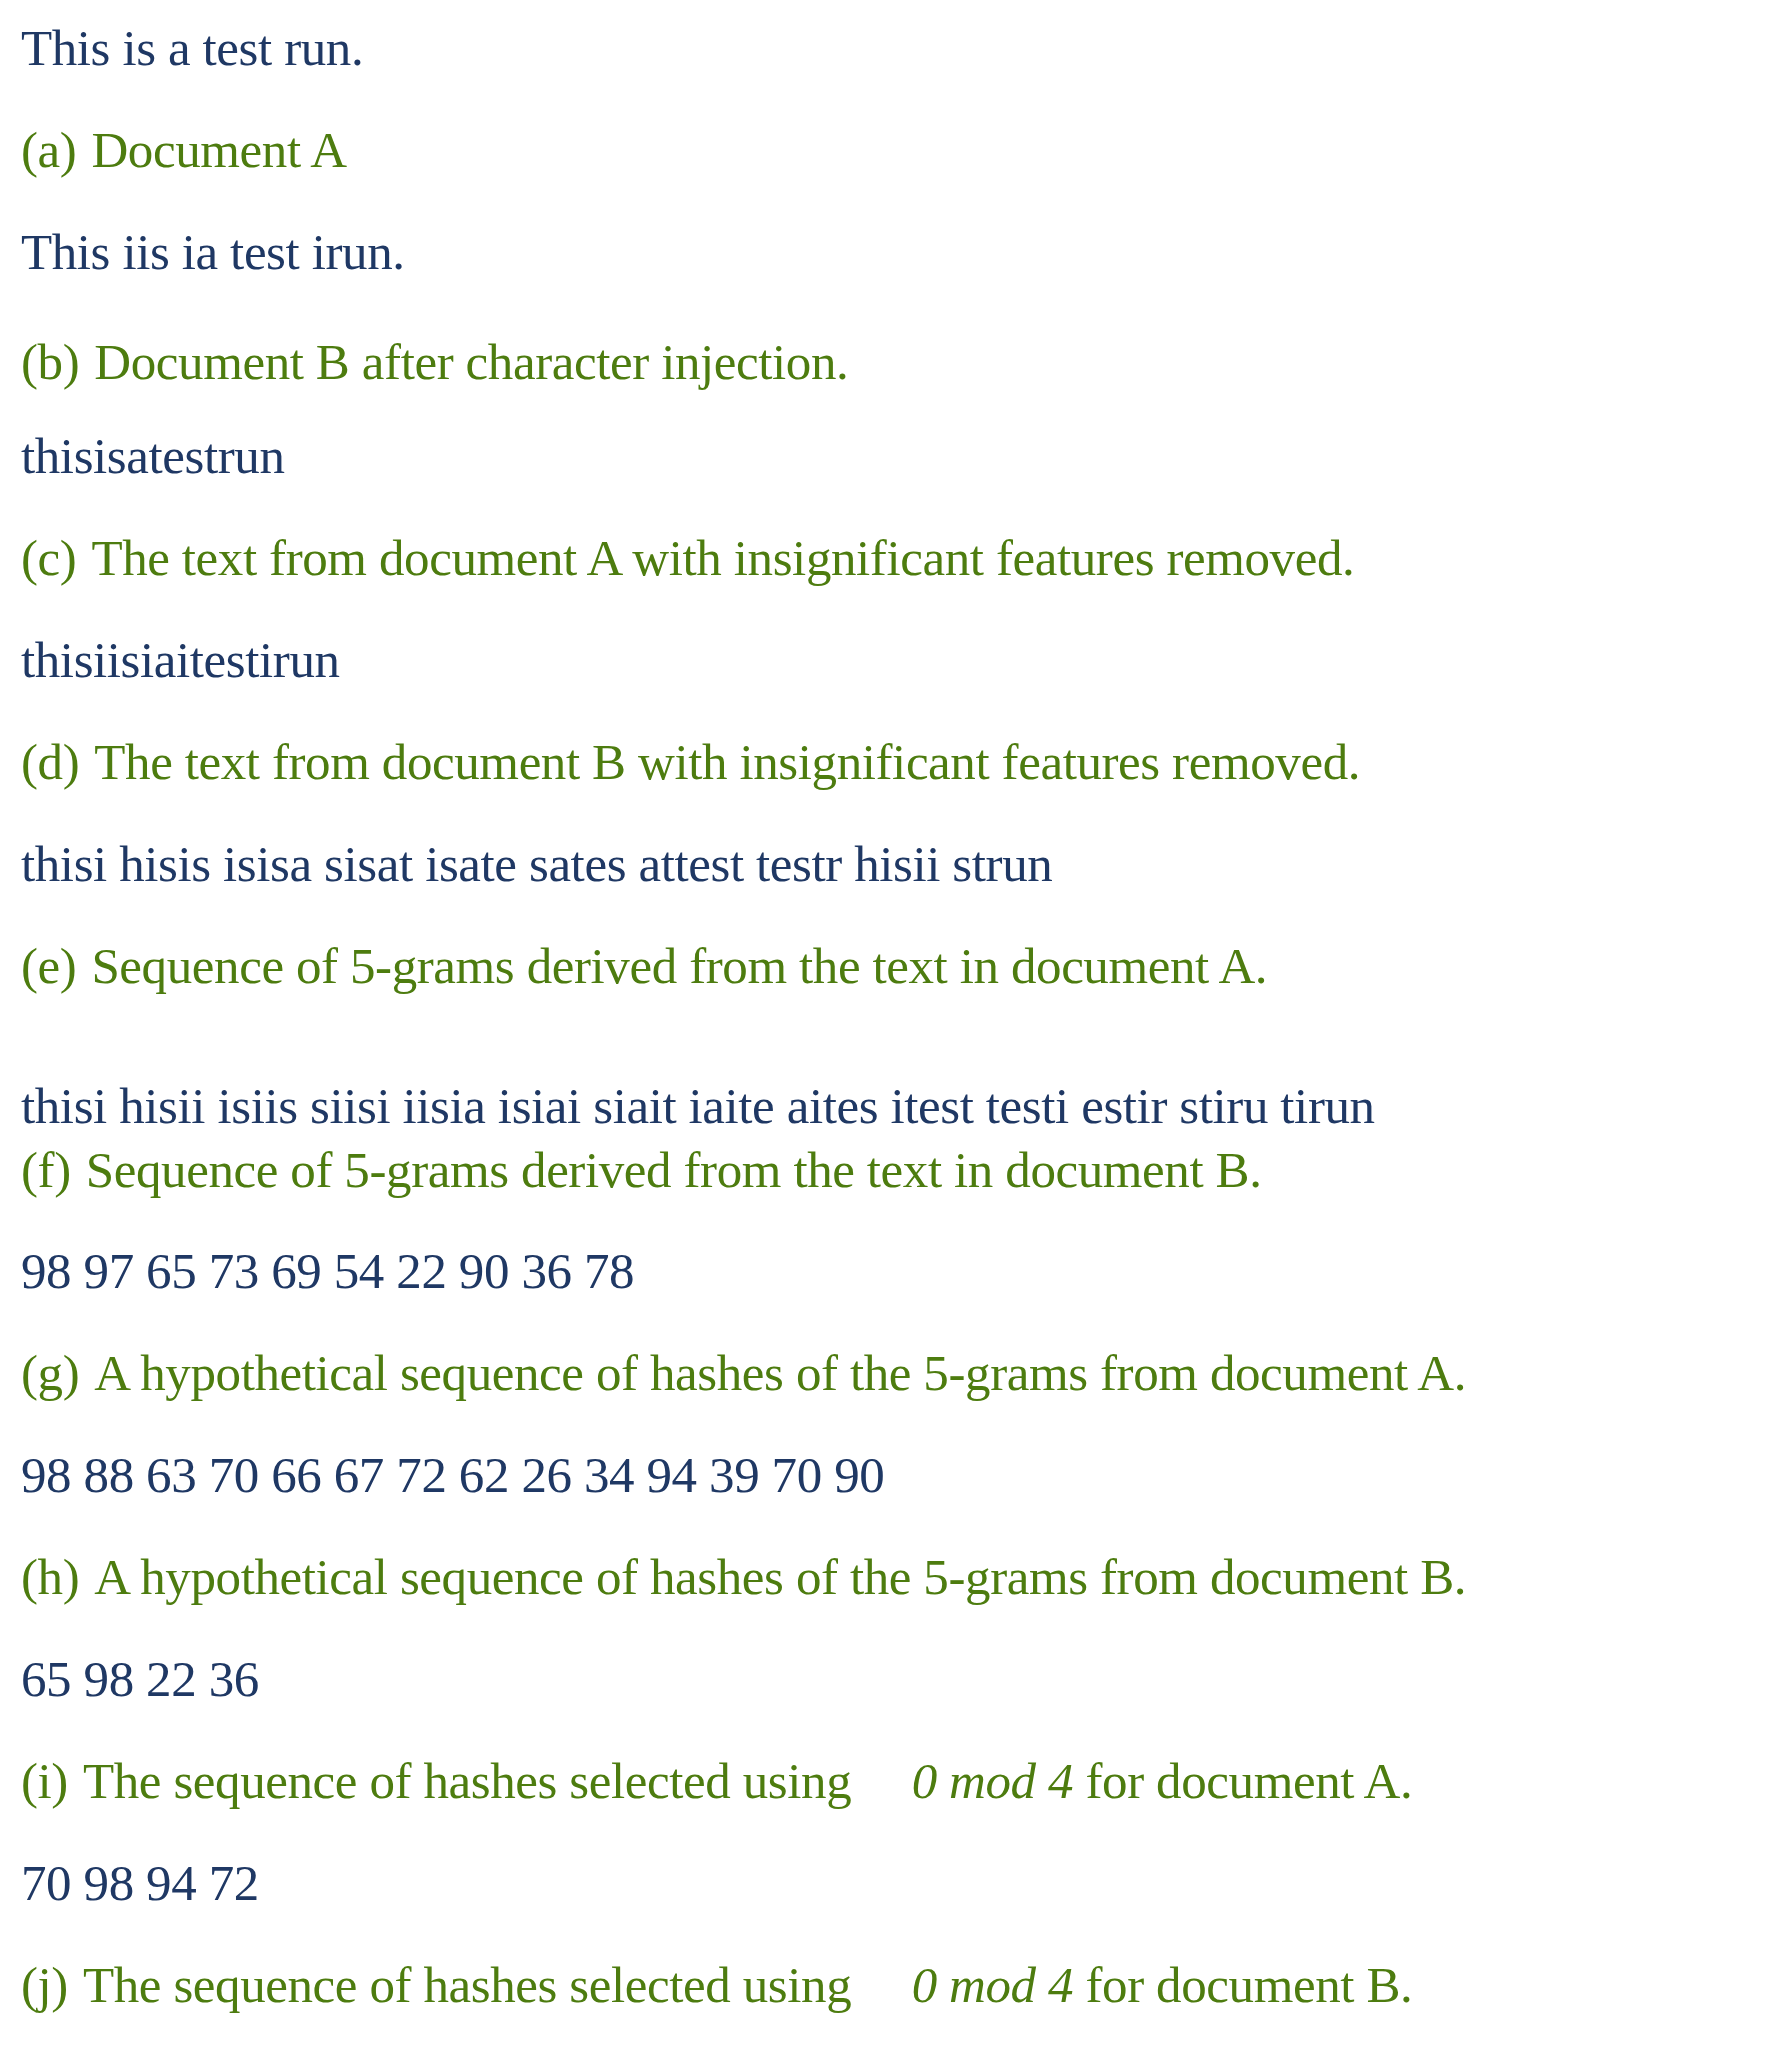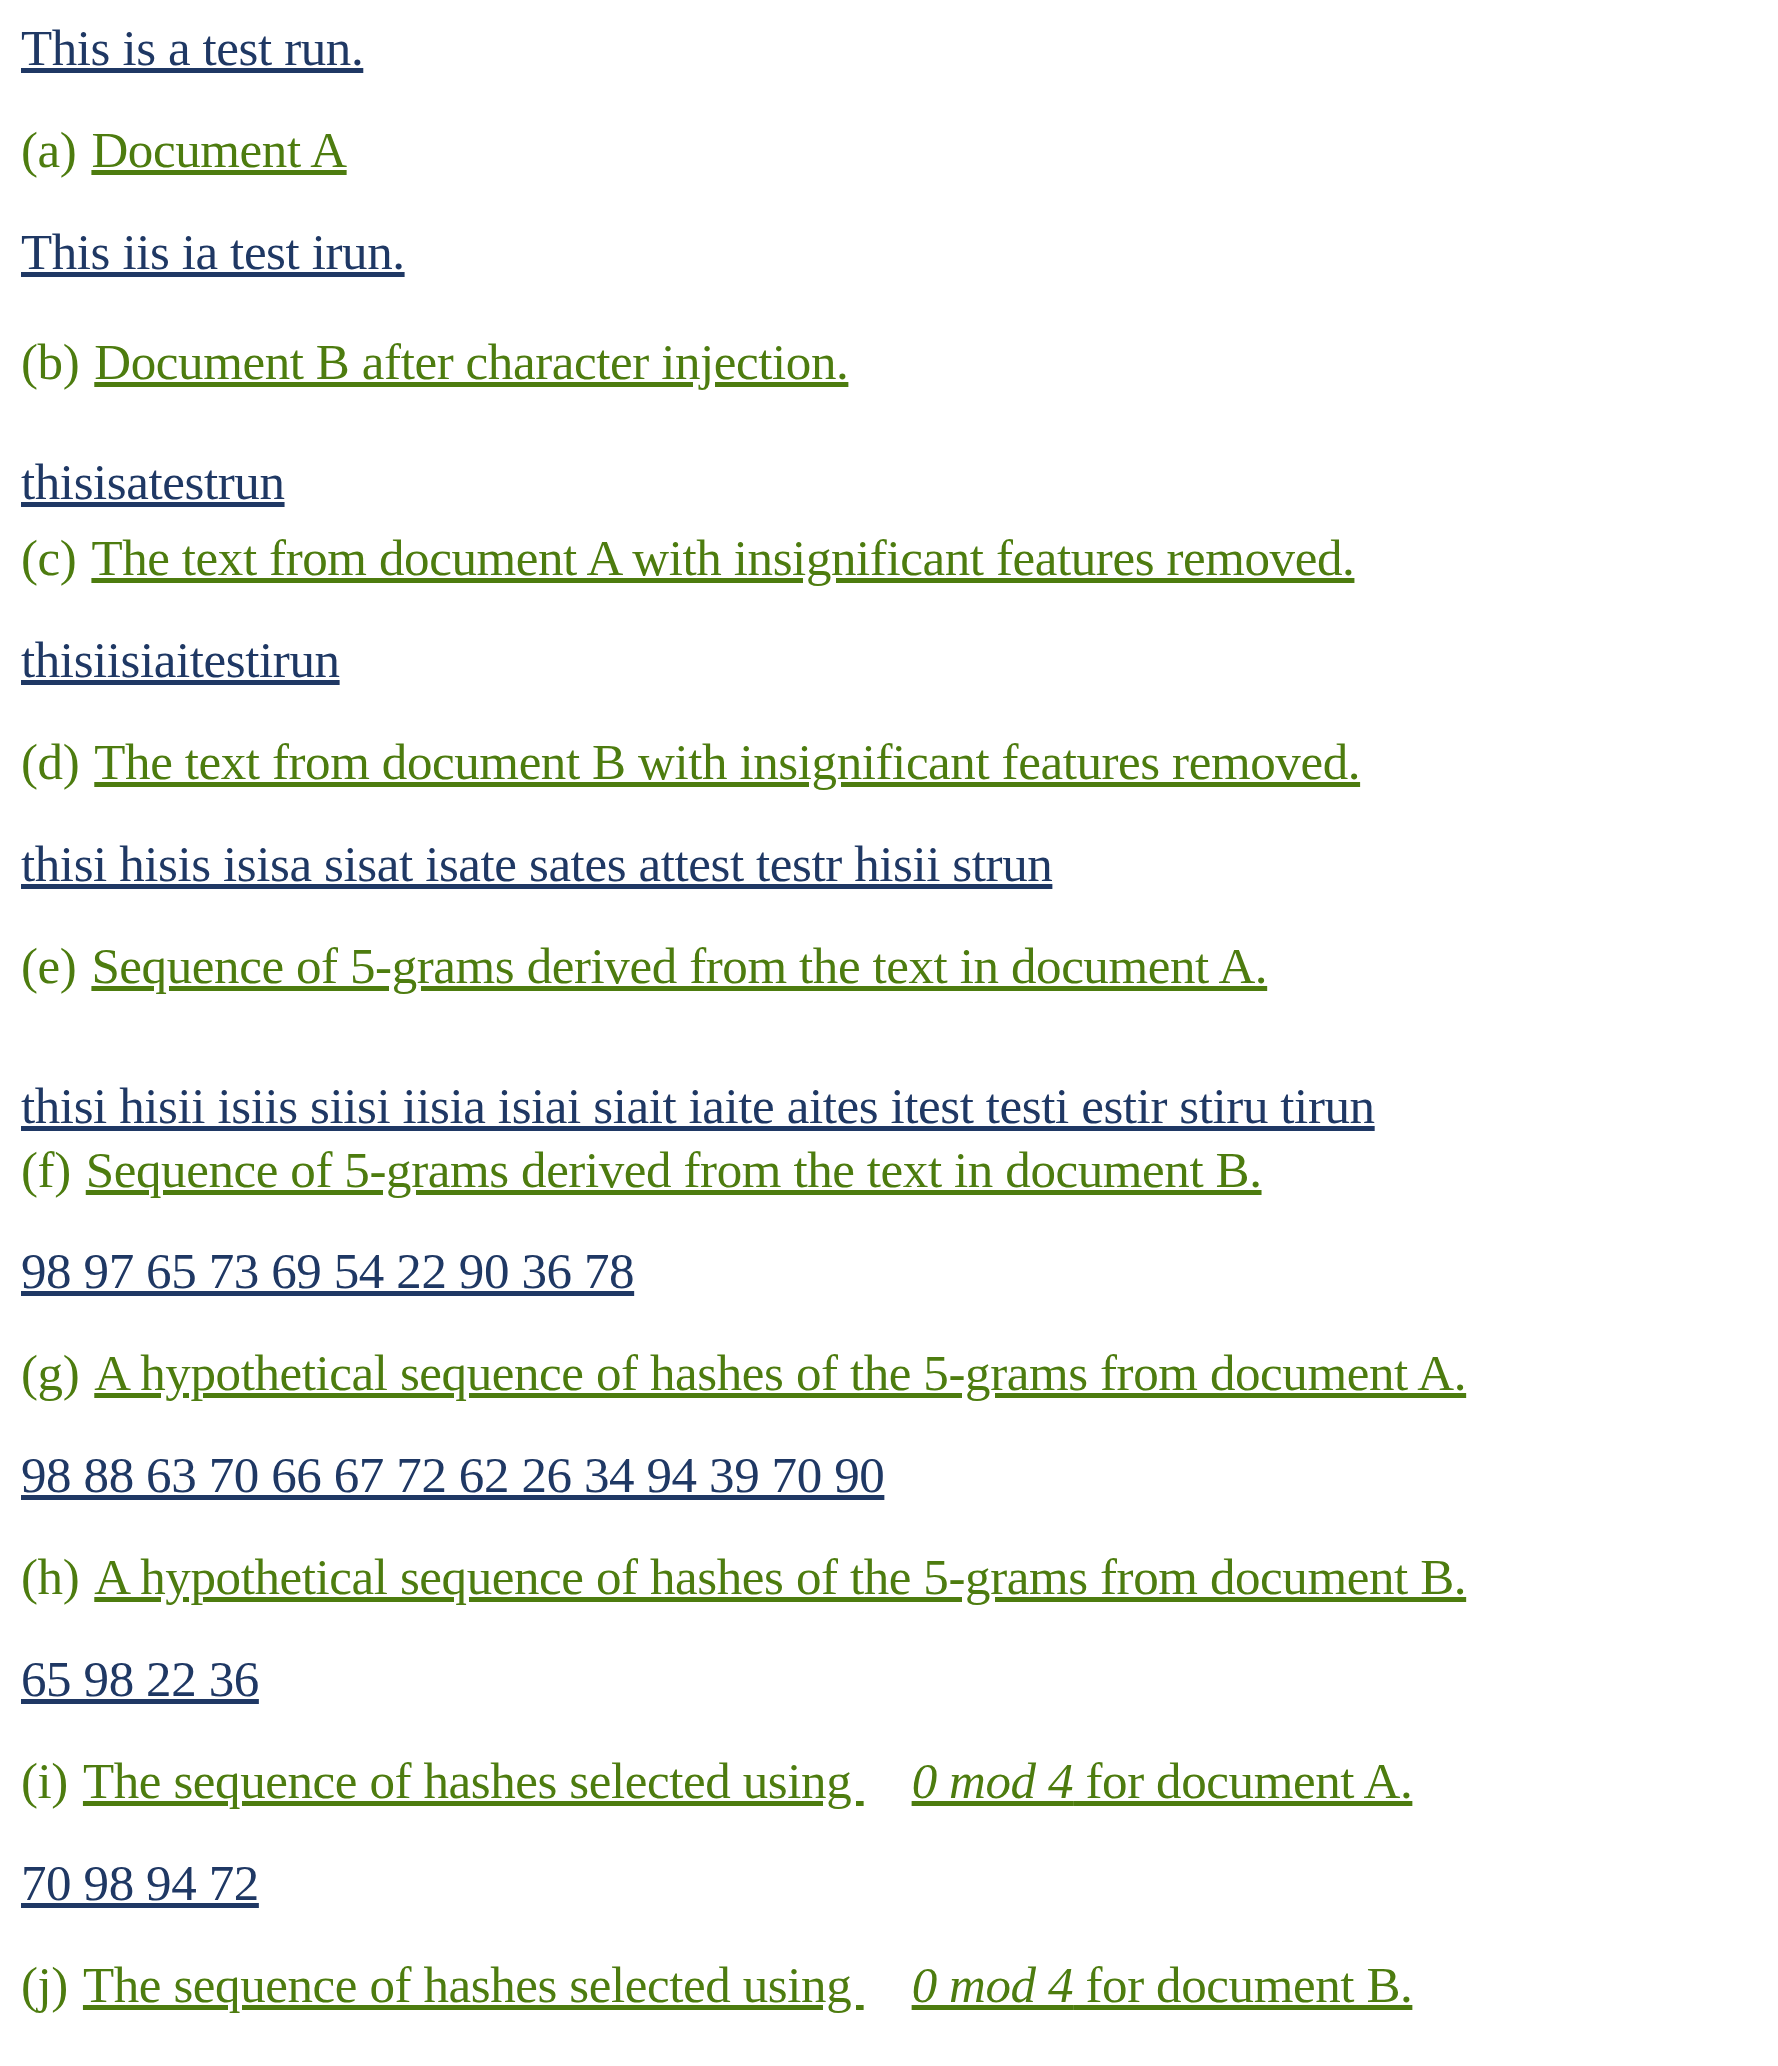--- a/index.html
+++ b/index.html
@@ -20,21 +20,20 @@
       top: 0;
       width: 1747px;
     }
     .line {
       position: absolute;
       left: 0;
       white-space: nowrap;
       font-size: 51px;
       line-height: 60px;
       letter-spacing: -0.4px;
-      text-decoration: underline;
     }
     .sample {
       color: #1f3864;
     }
     .caption {
       color: #4d7c0f;
     }
     .caption .label {
       display: inline-block;
       margin-right: 15px;
@@ -52,21 +51,21 @@
   <div class="line sample" style="top:18px">This is a test run.</div>
   <div class="line caption" style="top:120px">
     <span class="label">(a)</span><span>Document A</span>
   </div>
 
   <div class="line sample" style="top:222px">This iis ia test irun.</div>
   <div class="line caption" style="top:332px">
     <span class="label">(b)</span><span>Document B after character injection.</span>
   </div>
 
-  <div class="line sample" style="top:452px">thisisatestrun</div>
+  <div class="line sample" style="top:426px">thisisatestrun</div>
   <div class="line caption" style="top:528px">
     <span class="label">(c)</span><span>The text from document A with insignificant features removed.</span>
   </div>
 
   <div class="line sample" style="top:630px">thisiisiaitestirun</div>
   <div class="line caption" style="top:732px">
     <span class="label">(d)</span><span>The text from document B with insignificant features removed.</span>
   </div>
 
   <div class="line sample" style="top:834px">thisi hisis isisa sisat isate sates attest testr hisii strun</div>

